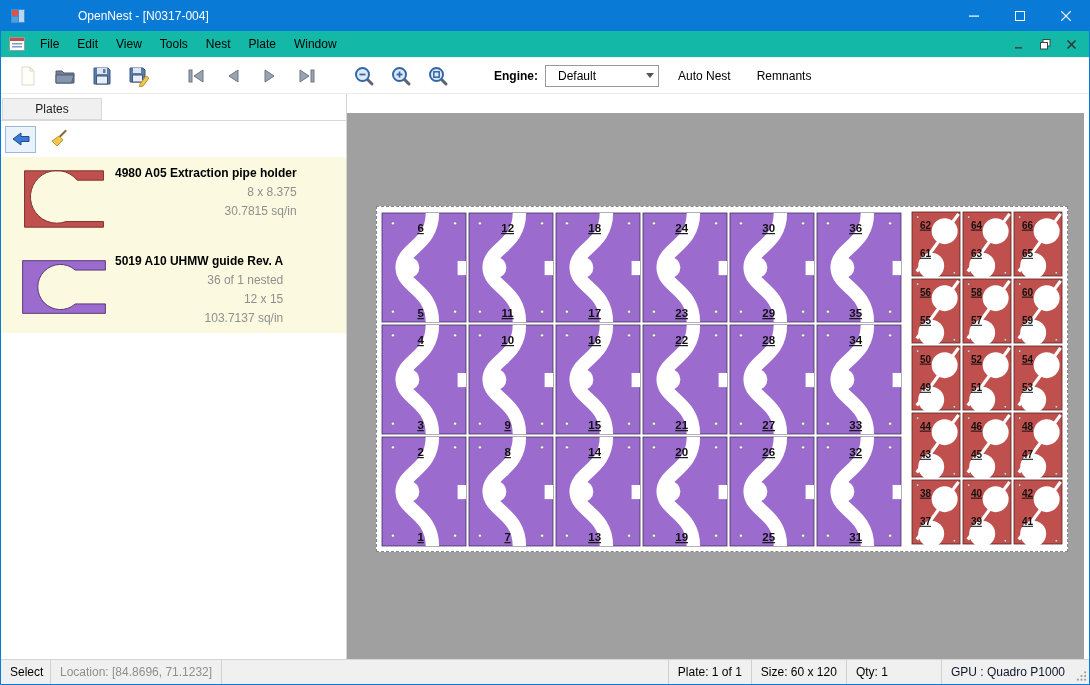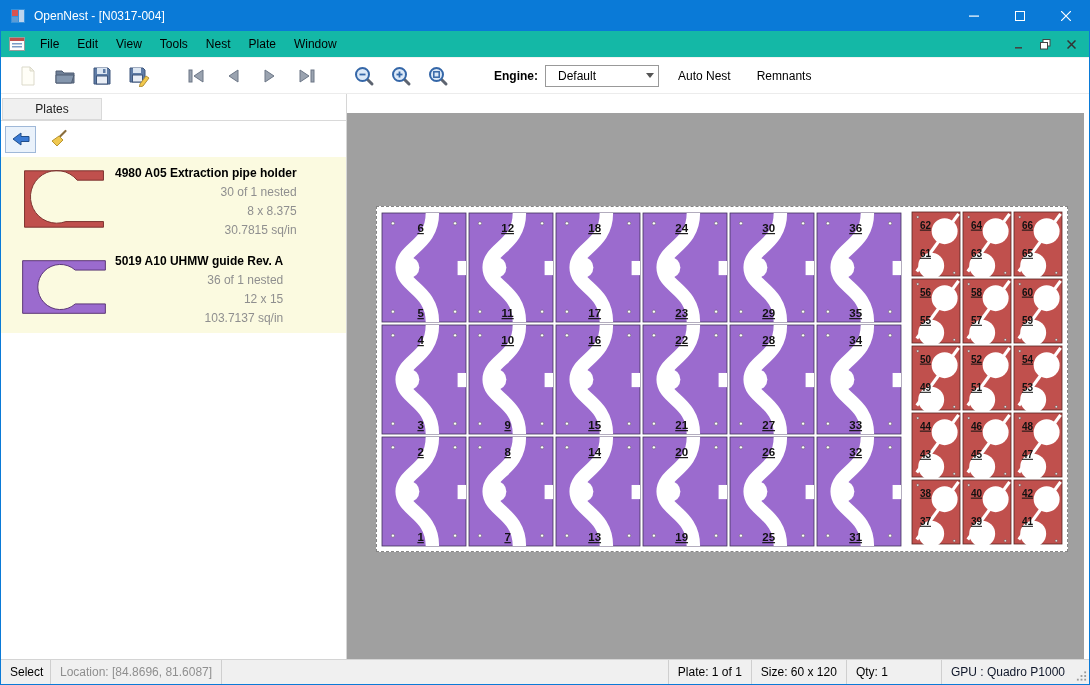--- a/index.html
+++ b/index.html
@@ -2,21 +2,21 @@
 <html><head>
 <meta charset="utf-8">
 <style>
   *{margin:0;padding:0;box-sizing:border-box;}
   html,body{width:1090px;height:685px;overflow:hidden;}
   body{font-family:"Liberation Sans","DejaVu Sans",sans-serif;font-size:12px;color:#000;background:#fff;}
   .window{width:1090px;height:685px;display:flex;flex-direction:column;border:1px solid #0a7ad7;}
   
   .titlebar{flex:0 0 30px;background:#0a7ad7;display:flex;align-items:center;color:#fff;}
   .app-icon{margin:0 8px 0 9px;display:flex;}
-  .titlebar .title{flex:1;font-size:12px;}
+  .titlebar .title{flex:1;font-size:12px;margin-left:44px;}
   .win-controls{display:flex;height:100%;}
   .win-btn{width:46px;height:100%;display:flex;align-items:center;justify-content:center;}
   
   .menubar{flex:0 0 27px;background:#14b8a6;display:flex;align-items:center;border-bottom:1px solid #f2f2f2;}
   .mdi-doc-icon{margin-left:8px;display:flex;}
   .menu-items{display:flex;margin-left:6px;}
   .menu-item{padding:5px 9px;cursor:default;}
   .mdi-controls{margin-left:auto;display:flex;gap:6px;padding-right:8px;align-items:center;}
   .mdi-btn{width:20px;height:18px;display:flex;align-items:center;justify-content:center;}
   
@@ -234,21 +234,20 @@
           </svg>
         </div>
       </div>
       <div class="drawing-list" id="drawing-list">
           <div class="drawing-item">
             <div class="thumb"><svg width="94" height="66" viewBox="0 0 100 68">
                 <path d="M8 4 L92 4 L92 14 L64 14 A28 28 0 1 0 52 58 L92 58 L92 64 L8 64 Z" fill="#c0504d" stroke="#7a2f2c" stroke-width="1"></path>
               </svg></div>
             <div class="drawing-info">
               <div class="drawing-title">4980 A05 Extraction pipe holder</div>
-              <div class="drawing-sub">30 of 1 nested</div>
               <div class="drawing-sub">8 x 8.375</div>
               <div class="drawing-sub">30.7815 sq/in</div>
             </div>
           </div>
           <div class="drawing-item">
             <div class="thumb"><svg width="94" height="66" viewBox="0 0 100 68">
                 <path d="M6 6 L94 6 L94 16 L62 16 A24 24 0 1 0 62 52 L94 52 L94 62 L6 62 Z" fill="#9b6bce" stroke="#553071" stroke-width="1"></path>
               </svg></div>
             <div class="drawing-info">
               <div class="drawing-title">5019 A10 UHMW guide Rev. A</div>
@@ -632,21 +631,21 @@
                 <text x="650.44" y="317.8" font-size="10" font-weight="bold" text-anchor="middle" text-decoration="underline" fill="#111">41</text>
               </g>
             </svg>
         </div>
       </div>
     </div>
   </div>
 
   <div class="statusbar">
     <div class="sb-cell sb-mode">Select</div>
-    <div class="sb-cell sb-loc">Location: [84.8696, 81.6087]</div>
+    <div class="sb-cell sb-loc">Location: [84.8696, 71.1232]</div>
     <div class="sb-spacer"></div>
     <div class="sb-cell sb-r">Plate: 1 of 1</div>
     <div class="sb-cell sb-r">Size: 60 x 120</div>
     <div class="sb-cell sb-r">Qty: 1</div>
     <div class="sb-cell sb-r sb-gpu" style="color: #0f172a; margin-left: 44px;">GPU : Quadro P1000</div>
     <div class="sb-grip">
       <svg width="12" height="12" viewBox="0 0 12 12">
         <g fill="#9a9a9a">
           <rect x="9" y="1" width="2" height="2"></rect>
             <rect x="9" y="5" width="2" height="2"></rect>

